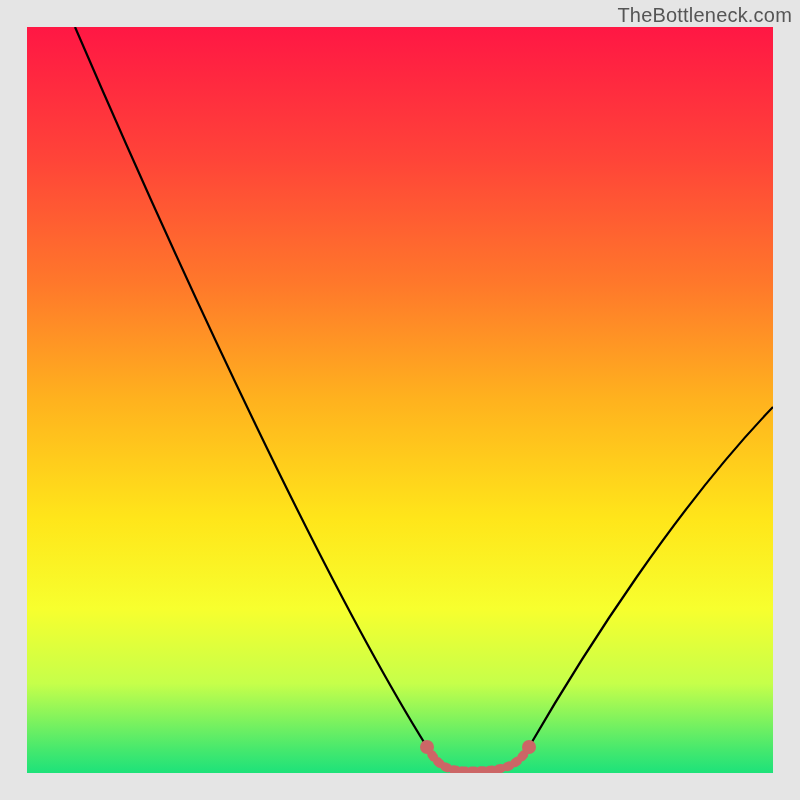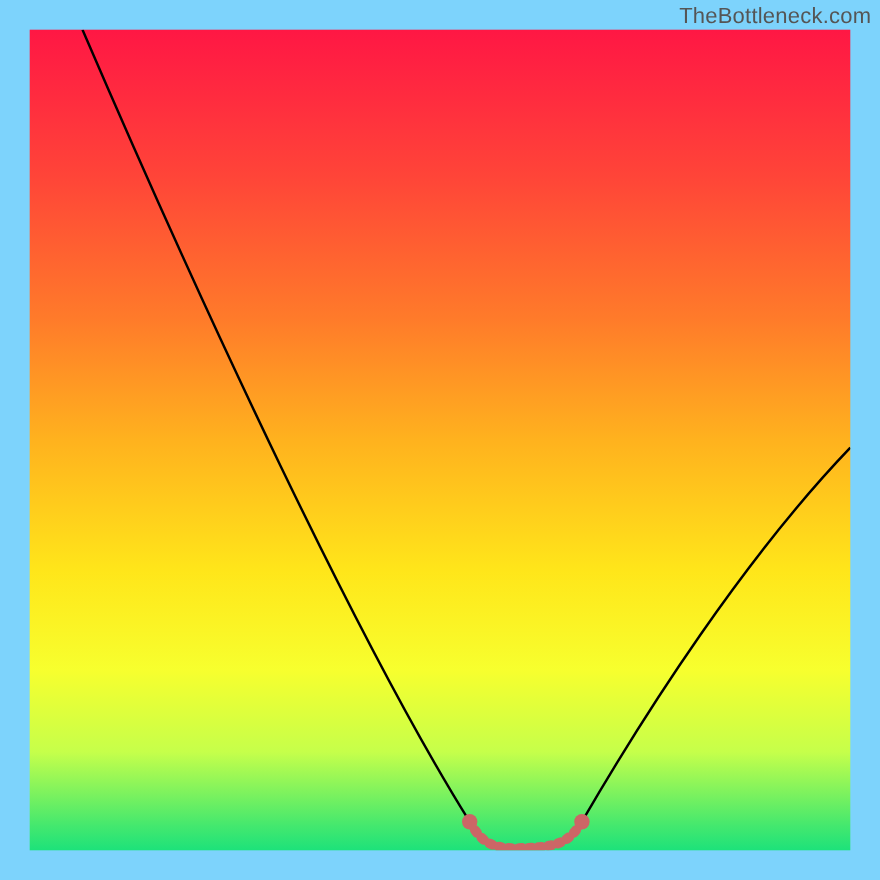--- a/index.html
+++ b/index.html
@@ -10,21 +10,21 @@
     background: #000;
     overflow: hidden;
     font-family: Arial, Helvetica, sans-serif;
   }
   .frame {
     position: absolute;
     left: 0;
     top: 0;
     width: 800px;
     height: 800px;
-    background: #7dd3fc;
+    background: #e5e5e5;
   }
   .plot-area {
     position: absolute;
     left: 27px;
     top: 27px;
     width: 746px;
     height: 746px;
     
     background: linear-gradient(
       to bottom,

